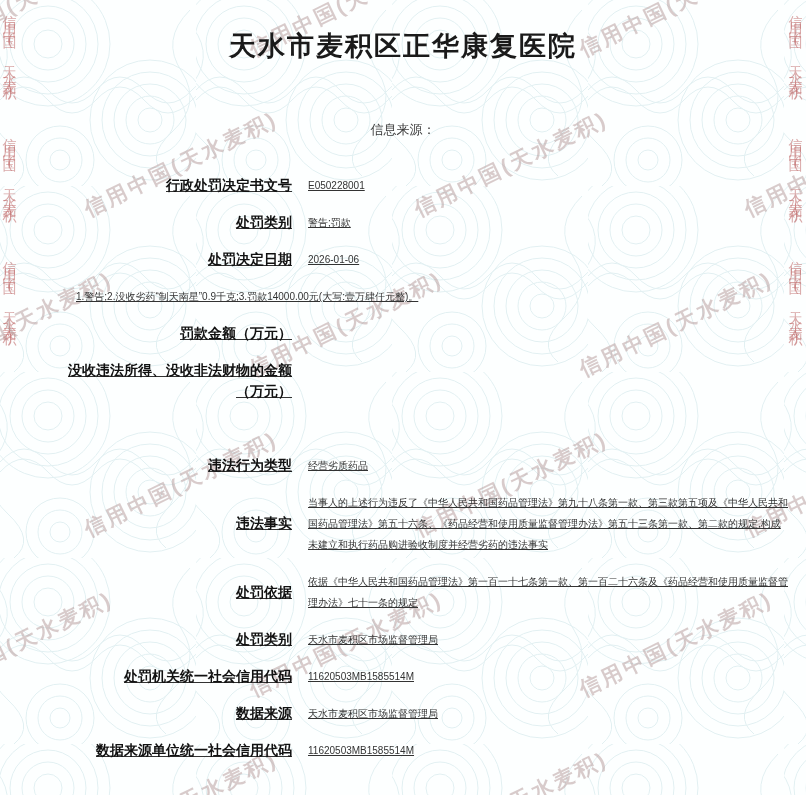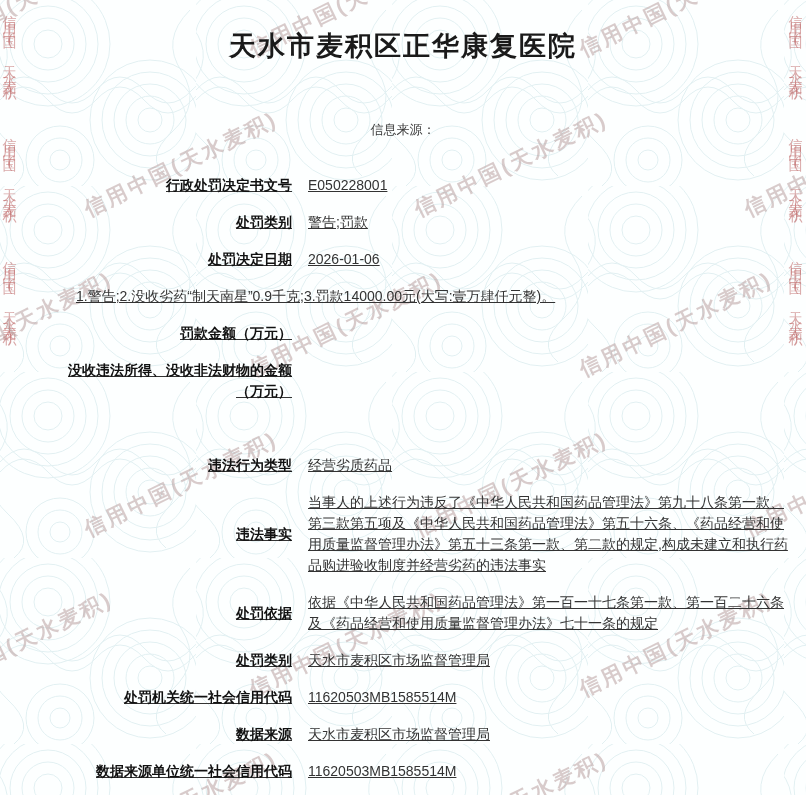--- a/index.html
+++ b/index.html
@@ -60,21 +60,21 @@
     text-align: right;
     font-weight: bold;
     font-size: 14px;
     line-height: 21px;
     color: #111;
   }
   .field-value {
     margin-left: 16px;
     width: 482px;
     flex: 0 0 482px;
-    font-size: 14px;
+    font-size: 10px;
     line-height: 21px;
     color: #333;
     word-break: break-all;
     min-height: 21px;
   }
 </style>
 </head>
 <body>
 
 <svg id="bg-layer" width="806" height="795" xmlns="http://www.w3.org/2000/svg" aria-hidden="true">

